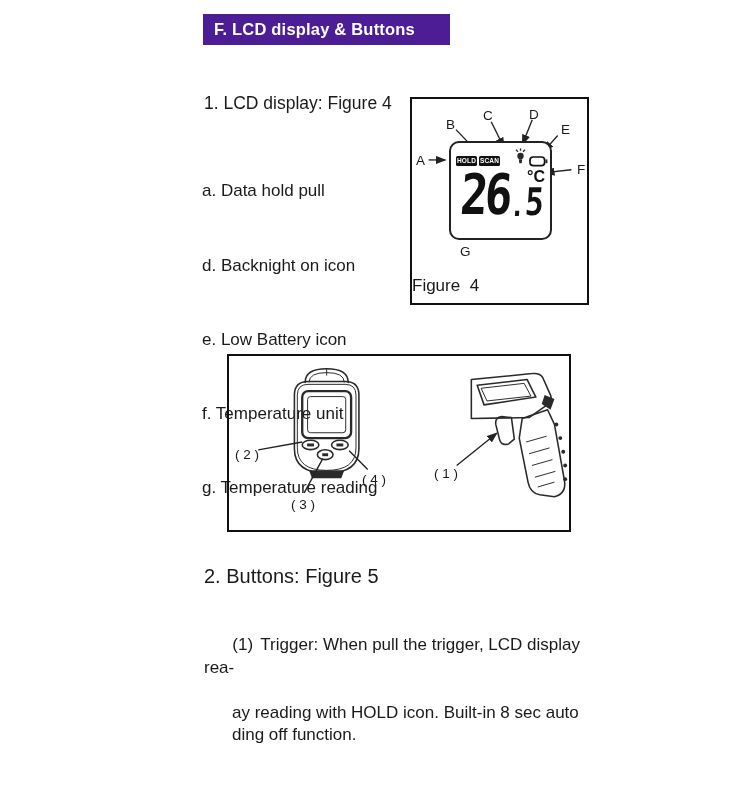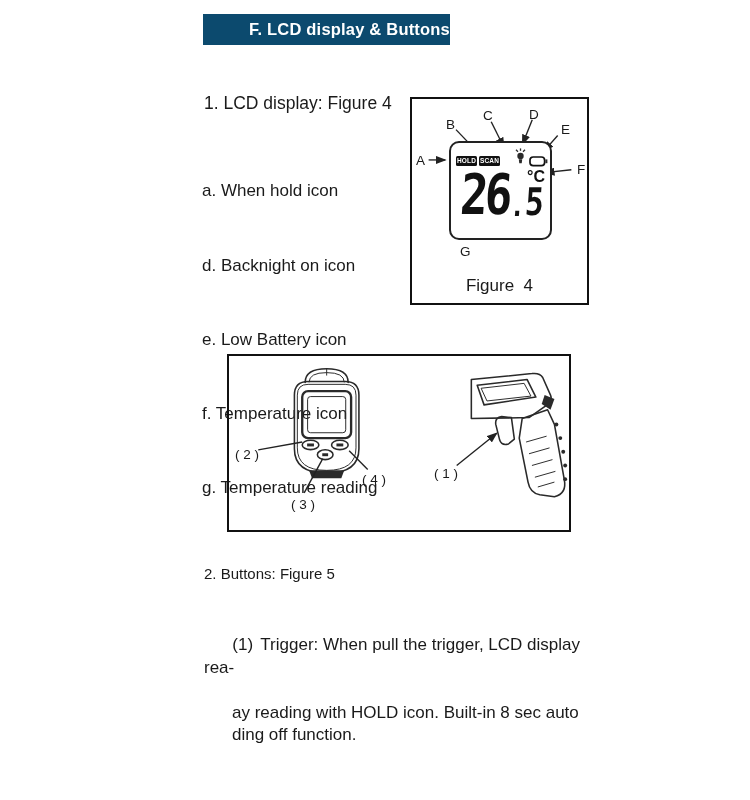--- a/index.html
+++ b/index.html
@@ -1,22 +1,22 @@
 <!DOCTYPE html>
 <html><head>
 <meta charset="utf-8">
 <style>
   html,body{margin:0;padding:0;background:#ffffff;}
   .page{position:relative;width:750px;height:800px;background:#ffffff;overflow:hidden;
         font-family:"Liberation Sans",sans-serif;color:#1a1a1a;}
 
   
-  .header{position:absolute;left:203px;top:14px;width:247px;height:31px;background:#0c4a6e;
+  .header{position:absolute;left:203px;top:14px;width:247px;height:31px;background:#4c1d95;
           color:#fff;font-size:16.5px;font-weight:bold;line-height:31px;
-          padding-left:24px;box-sizing:border-box;letter-spacing:0.2px;text-align:right;}
+          padding-left:11px;box-sizing:border-box;letter-spacing:0.2px;}
 
   .s1-title{position:absolute;left:204px;top:80px;font-size:17.5px;white-space:pre-wrap;margin-top:13px;}
   .s1-list{position:absolute;left:202px;top:130px;font-size:17px;line-height:24.7px;white-space:pre-wrap;}
 
   
   .fig4{position:absolute;left:410px;top:97px;width:179px;height:208px;border:2px solid #111;box-sizing:border-box;}
   .f4arrows{position:absolute;left:0;top:0;width:100%;height:100%;}
   .co{position:absolute;font-size:13.5px;color:#1a1a1a;}
   .lcd{position:absolute;left:37px;top:42px;width:103px;height:99px;border:2px solid #222;
        border-radius:10px;box-sizing:border-box;background:#fff;}
@@ -26,31 +26,31 @@
   .badge.hold{left:5px;} .badge.scan{left:28px;}
   .bulb{position:absolute;left:64px;top:5px;}
   .batt{position:absolute;left:78px;top:13px;}
   .reading{position:absolute;left:8px;top:22px;width:86px;height:52px;display:flex;
            align-items:flex-end;justify-content:flex-start;transform:skewX(-4deg) scaleX(0.82);
            transform-origin:left bottom;font-family:"DejaVu Sans Mono",monospace;font-weight:bold;color:#111;}
   .rint{font-size:56px;line-height:44px;letter-spacing:-4px;}
   .rpt{font-size:30px;line-height:22px;margin:0 0 0 2px;}
   .rfrac{font-size:38px;line-height:30px;}
   .unit{position:absolute;left:76px;top:25px;font-size:16px;font-weight:bold;color:#111;}
-  .figcap{position:absolute;left:0;width:100%;text-align:center;font-size:17px;white-space:pre-wrap;}
+  .figcap{position:absolute;left:0;width:100%;text-align:left;font-size:17px;white-space:pre-wrap;}
   .f4cap{bottom:7px;} .f5cap{bottom:6px;}
 
   
   .fig5{position:absolute;left:227px;top:354px;width:344px;height:178px;border:2px solid #111;box-sizing:border-box;}
   .f5art{position:absolute;left:0;top:0;width:100%;height:100%;}
   .co.c2{left:6px;top:91px;}  .co.c3{left:62px;top:141px;}
   .co.c4{left:133px;top:116px;} .co.c1{left:205px;top:110px;}
 
   
-  .s2-title{position:absolute;left:204px;top:565px;font-size:15px;white-space:pre-wrap;}
+  .s2-title{position:absolute;left:204px;top:565px;font-size:20px;white-space:pre-wrap;}
   .s2-list{position:absolute;left:204px;top:612px;width:380px;font-size:17px;line-height:22.4px;}
   .pitem,.pline{white-space:pre-wrap;}
   .pnum{display:inline-block;min-width:22px;margin-right:6px;}
   .pline{margin-left:28px;}
 
   svg line,svg path.ln{stroke:#222;stroke-width:1.4;fill:none;}
   .art{stroke:#2a2a2a;stroke-width:1.6;fill:none;stroke-linejoin:round;stroke-linecap:round;}
   .art-thin{stroke:#2a2a2a;stroke-width:1px;fill:none;stroke-linejoin:round;}
   .art-fill{fill:#2a2a2a;stroke:none;}
 </style>
@@ -59,24 +59,24 @@
 
 <div class="page">
 
   <div class="header">
     <span>F. LCD display &amp; Buttons</span>
   </div>
 
   <div class="s1-title">1. LCD display: Figure 4</div>
 
   <div class="s1-list">
-    <div>a. When hold icon</div>
+    <div>a. Data hold pull</div>
     <div>d. Backnight on icon</div>
     <div>e. Low Battery icon</div>
-    <div>f. Temperature icon</div>
+    <div>f. Temperature unit</div>
     <div>g. Temperature reading</div>
   </div>
 
   <div class="fig4">
     <svg class="f4arrows" viewBox="0 0 179 208">
       <defs>
         <marker id="ah" markerWidth="8" markerHeight="6" refX="7" refY="3" orient="auto">
           <path d="M0,0 L8,3 L0,6 Z" fill="#222"></path>
         </marker>
       </defs>

